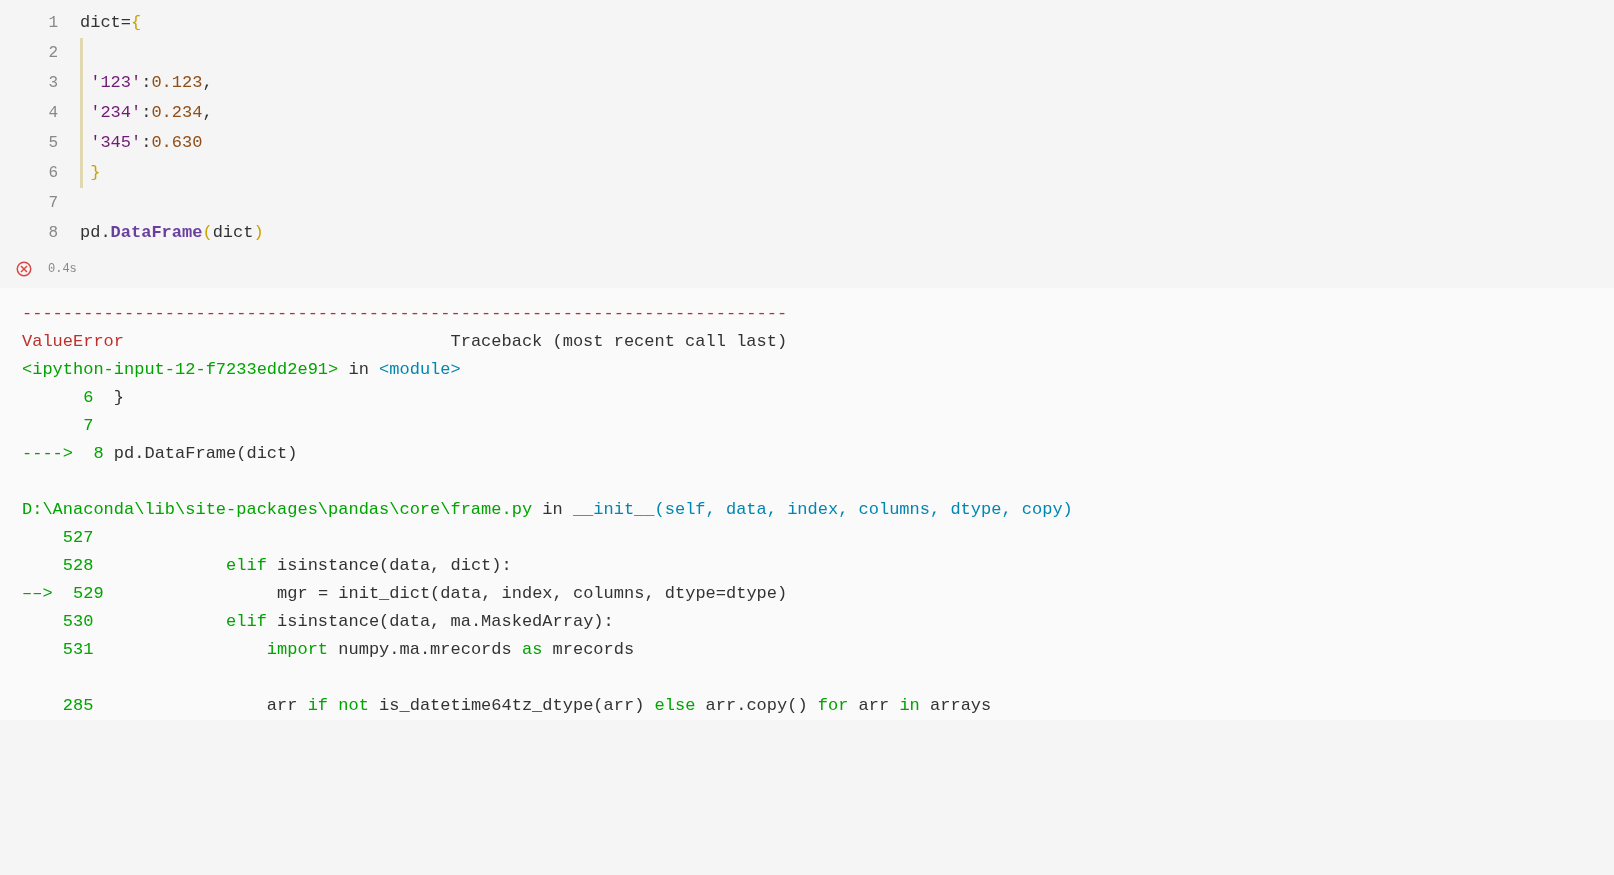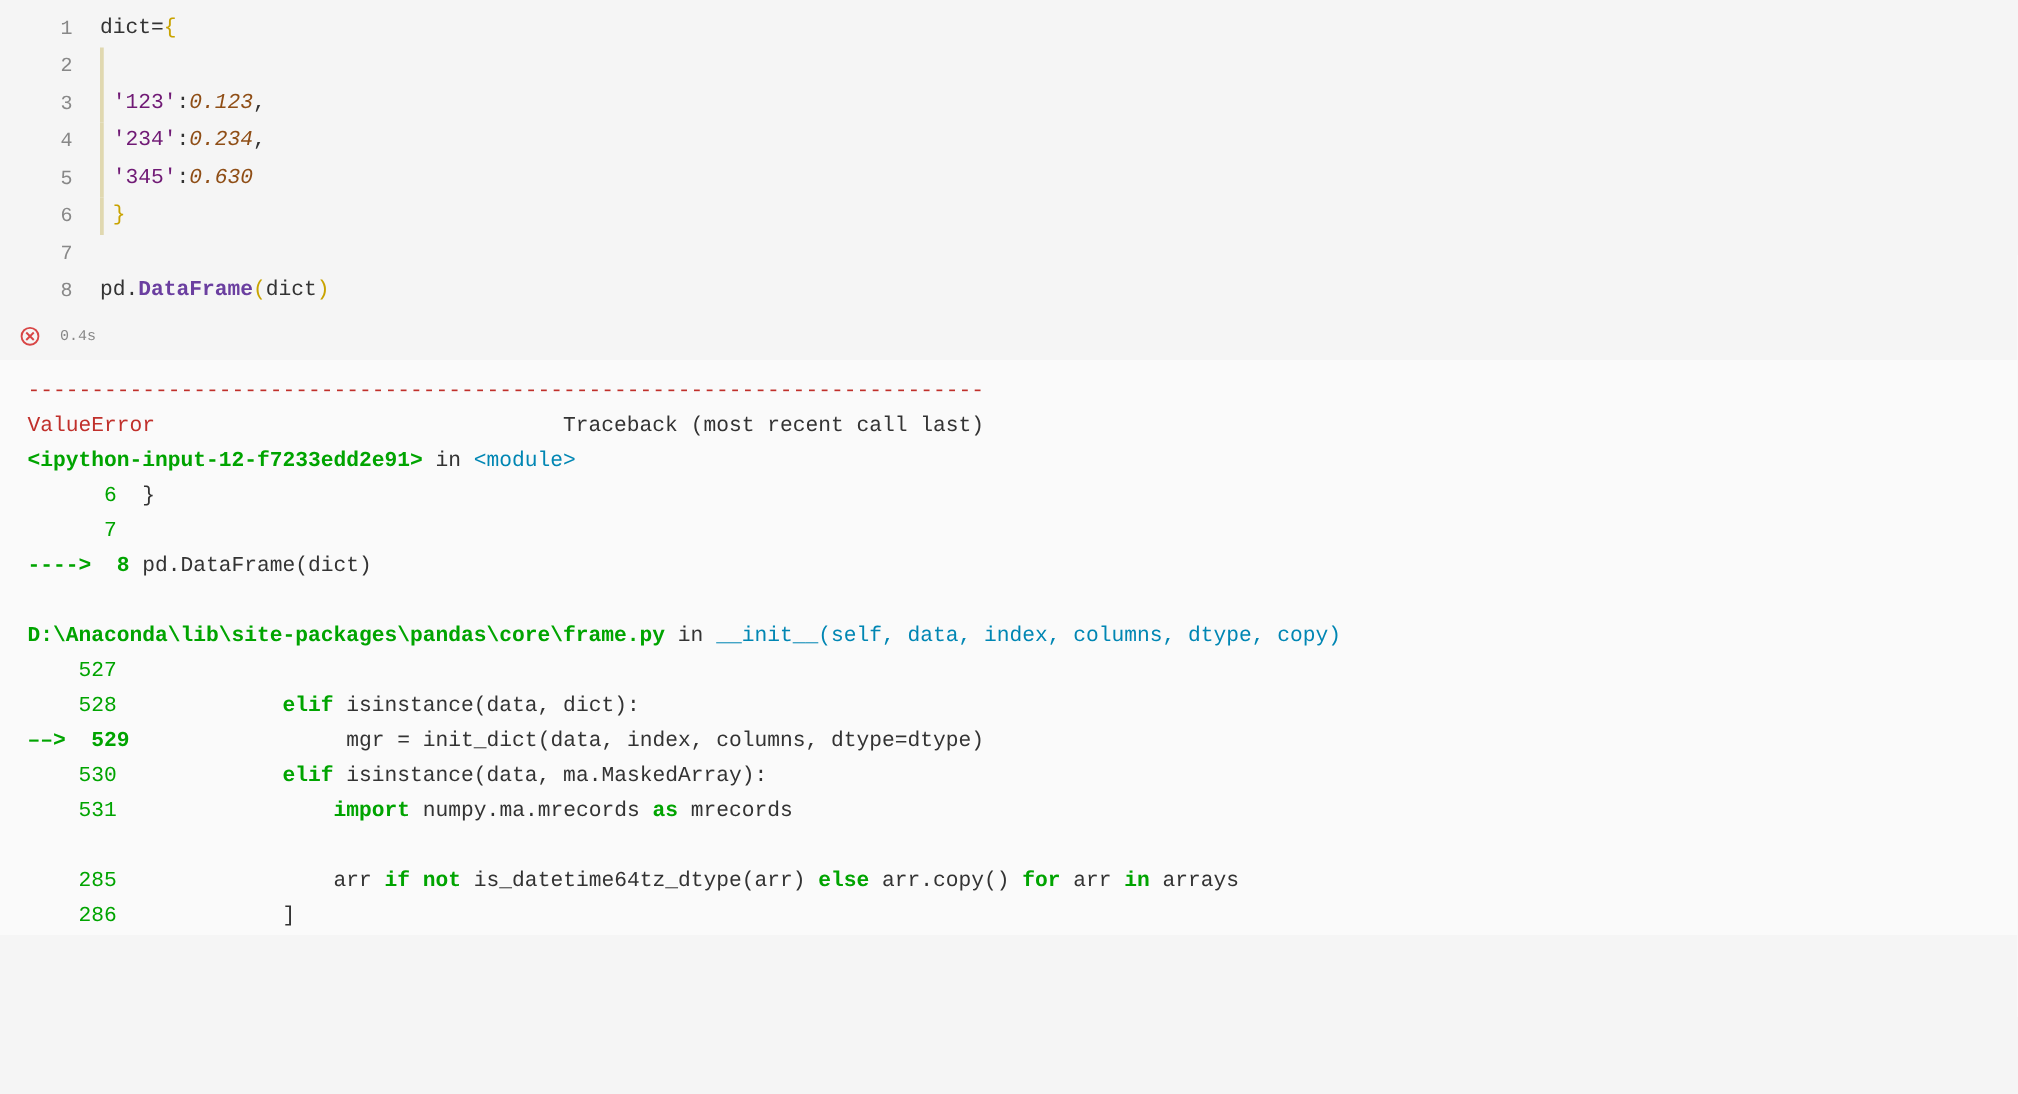--- a/index.html
+++ b/index.html
@@ -37,21 +37,21 @@
     position: absolute;
     left: 0;
     top: 0;
     bottom: 0;
     width: 3px;
     background: #e0d8b0;
   }
   .tok-op { color: #333; }
   .tok-brace-y { color: #c9a300; }
   .tok-str { color: #701a75; }
-  .tok-num { color: #8f4e16; font-style: italic; }
+  .tok-num { color: #8f4e16; }
   .tok-var { color: #333; }
   .tok-attr { color: #6b3fa0; font-weight: 600; }
   .tok-paren-y { color: #c9a300; }
 
   .status-row {
     display: flex;
     align-items: center;
     padding: 6px 0 10px 0;
     color: #888;
     font-size: 12px;
@@ -68,21 +68,21 @@
     background: #fafafa;
     padding: 12px 0 0 22px;
     font-size: 17px;
     line-height: 28px;
   }
   .out-line { white-space: pre; }
   .ansi-red { color: #c0302b; }
   .ansi-green { color: #00a400; }
   .ansi-cyan { color: #0086b3; }
   .ansi-default { color: #333; }
-  .bold { font-weight: 700; }
+  .bold { font-weight: 400; }
   .separator { color: #c0302b; }
   .arrow { color: #00a400; }
 
   .blank { height: 28px; }
 </style>
 </head>
 <body>
 
 <div class="cell-input" id="code-input">
     <div class="code-line">
@@ -139,14 +139,13 @@
     <div class="out-line"><span class="arrow bold">----&gt; </span><span class="ansi-green bold"> 8 </span><span class="ansi-default">pd</span><span class="ansi-default">.</span><span class="ansi-default">DataFrame</span><span class="ansi-default">(</span><span class="ansi-default">dict</span><span class="ansi-default">)</span></div>
     <div class="blank"></div>
     <div class="out-line"><span class="ansi-green bold">D:\Anaconda\lib\site-packages\pandas\core\frame.py</span><span class="ansi-default"> in </span><span class="ansi-cyan">__init__</span><span class="ansi-cyan">(self, data, index, columns, dtype, copy)</span></div>
     <div class="out-line"><span class="ansi-green">    527 </span></div>
     <div class="out-line"><span class="ansi-green">    528 </span><span class="ansi-default">            </span><span class="ansi-green bold">elif</span><span class="ansi-default"> isinstance</span><span class="ansi-default">(</span><span class="ansi-default">data</span><span class="ansi-default">,</span><span class="ansi-default"> dict</span><span class="ansi-default">)</span><span class="ansi-default">:</span></div>
     <div class="out-line"><span class="arrow bold">––&gt; </span><span class="ansi-green bold"> 529 </span><span class="ansi-default">                mgr </span><span class="ansi-default">=</span><span class="ansi-default"> init_dict</span><span class="ansi-default">(</span><span class="ansi-default">data</span><span class="ansi-default">,</span><span class="ansi-default"> index</span><span class="ansi-default">,</span><span class="ansi-default"> columns</span><span class="ansi-default">,</span><span class="ansi-default"> dtype</span><span class="ansi-default">=</span><span class="ansi-default">dtype</span><span class="ansi-default">)</span></div>
     <div class="out-line"><span class="ansi-green">    530 </span><span class="ansi-default">            </span><span class="ansi-green bold">elif</span><span class="ansi-default"> isinstance</span><span class="ansi-default">(</span><span class="ansi-default">data</span><span class="ansi-default">,</span><span class="ansi-default"> ma</span><span class="ansi-default">.</span><span class="ansi-default">MaskedArray</span><span class="ansi-default">)</span><span class="ansi-default">:</span></div>
     <div class="out-line"><span class="ansi-green">    531 </span><span class="ansi-default">                </span><span class="ansi-green bold">import</span><span class="ansi-default"> numpy</span><span class="ansi-default">.</span><span class="ansi-default">ma</span><span class="ansi-default">.</span><span class="ansi-default">mrecords </span><span class="ansi-green bold">as</span><span class="ansi-default"> mrecords</span></div>
     <div class="blank"></div>
     <div class="out-line"><span class="ansi-green">    285 </span><span class="ansi-default">                arr </span><span class="ansi-green bold">if</span><span class="ansi-default"> </span><span class="ansi-green bold">not</span><span class="ansi-default"> is_datetime64tz_dtype</span><span class="ansi-default">(</span><span class="ansi-default">arr</span><span class="ansi-default">)</span><span class="ansi-default"> </span><span class="ansi-green bold">else</span><span class="ansi-default"> arr</span><span class="ansi-default">.</span><span class="ansi-default">copy</span><span class="ansi-default">()</span><span class="ansi-default"> </span><span class="ansi-green bold">for</span><span class="ansi-default"> arr </span><span class="ansi-green bold">in</span><span class="ansi-default"> arrays</span></div>
-    <div class="out-line"><span class="ansi-green">    286 </span><span class="ansi-default">            ]</span></div>
   </div>
 
 </body></html>

